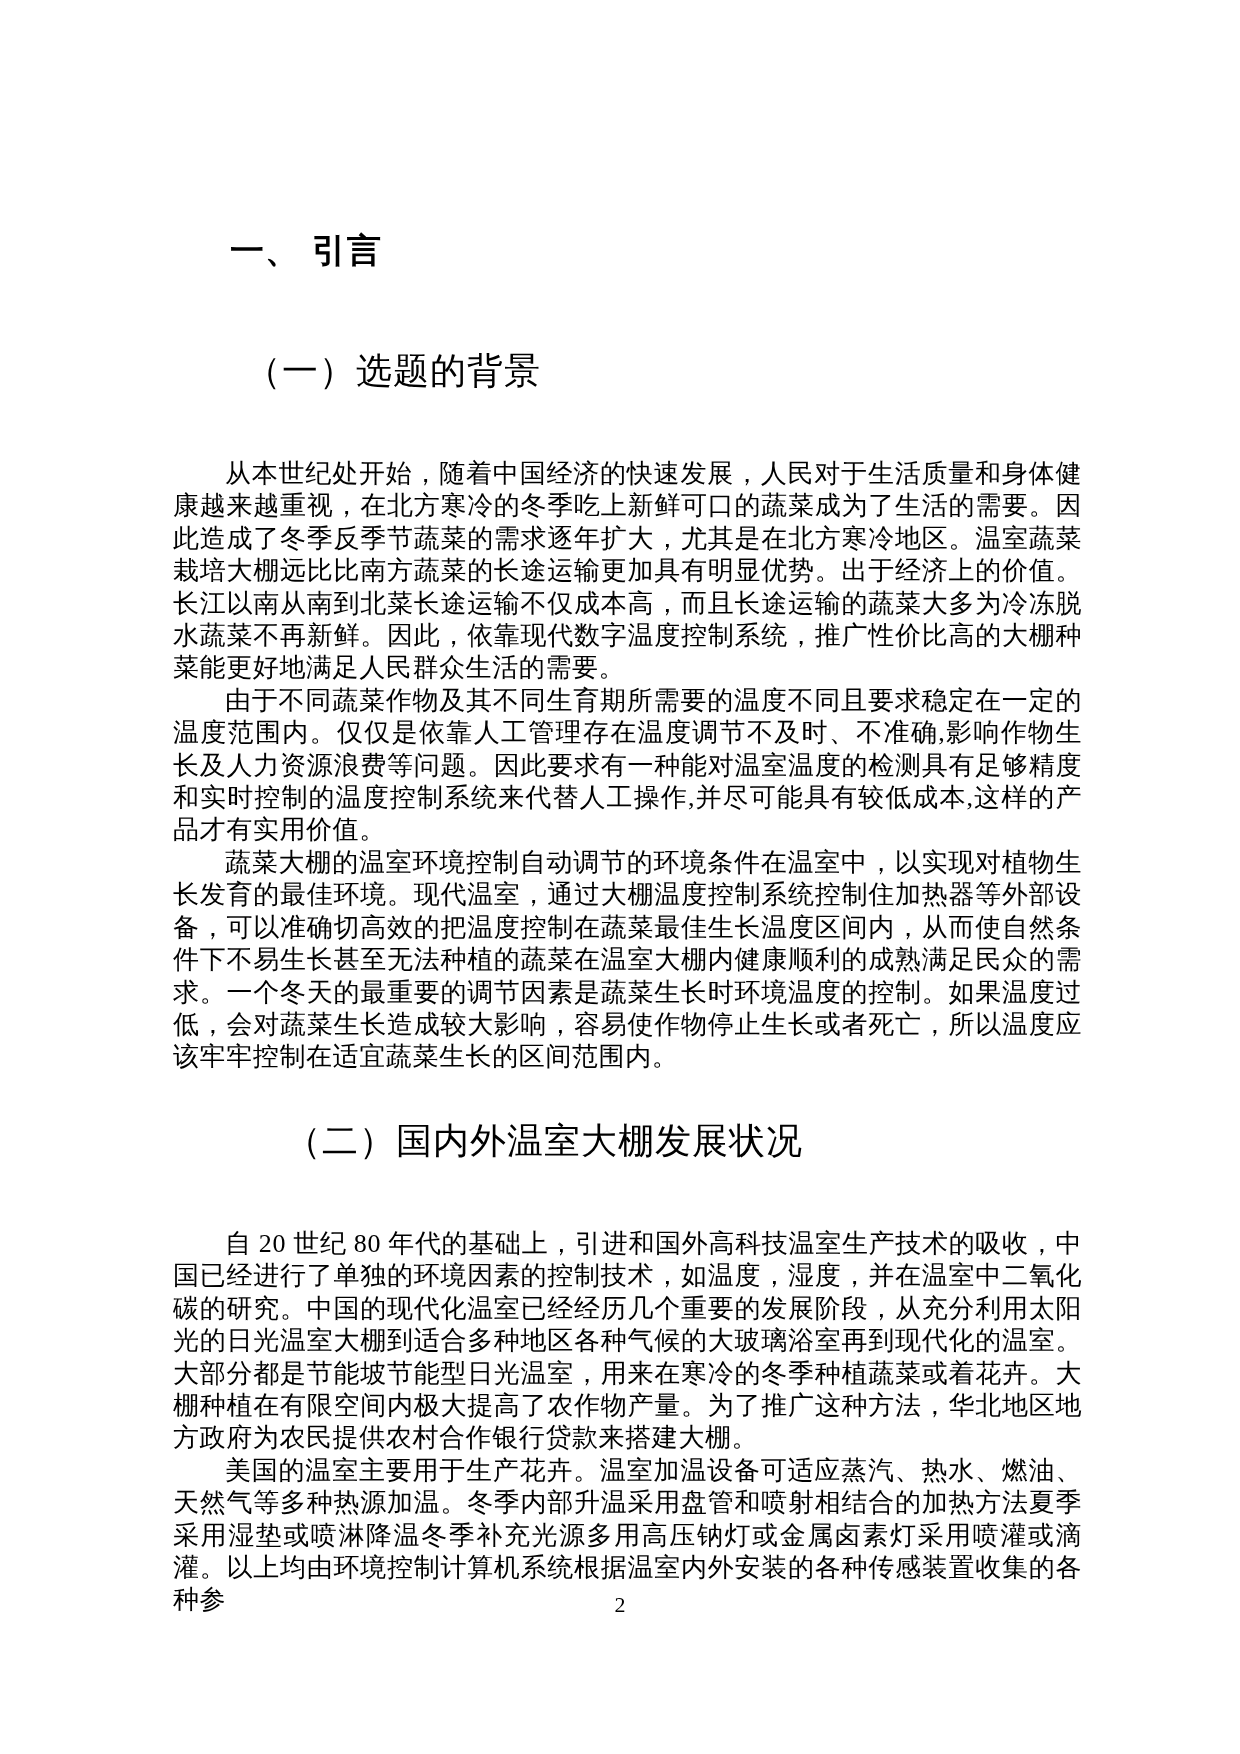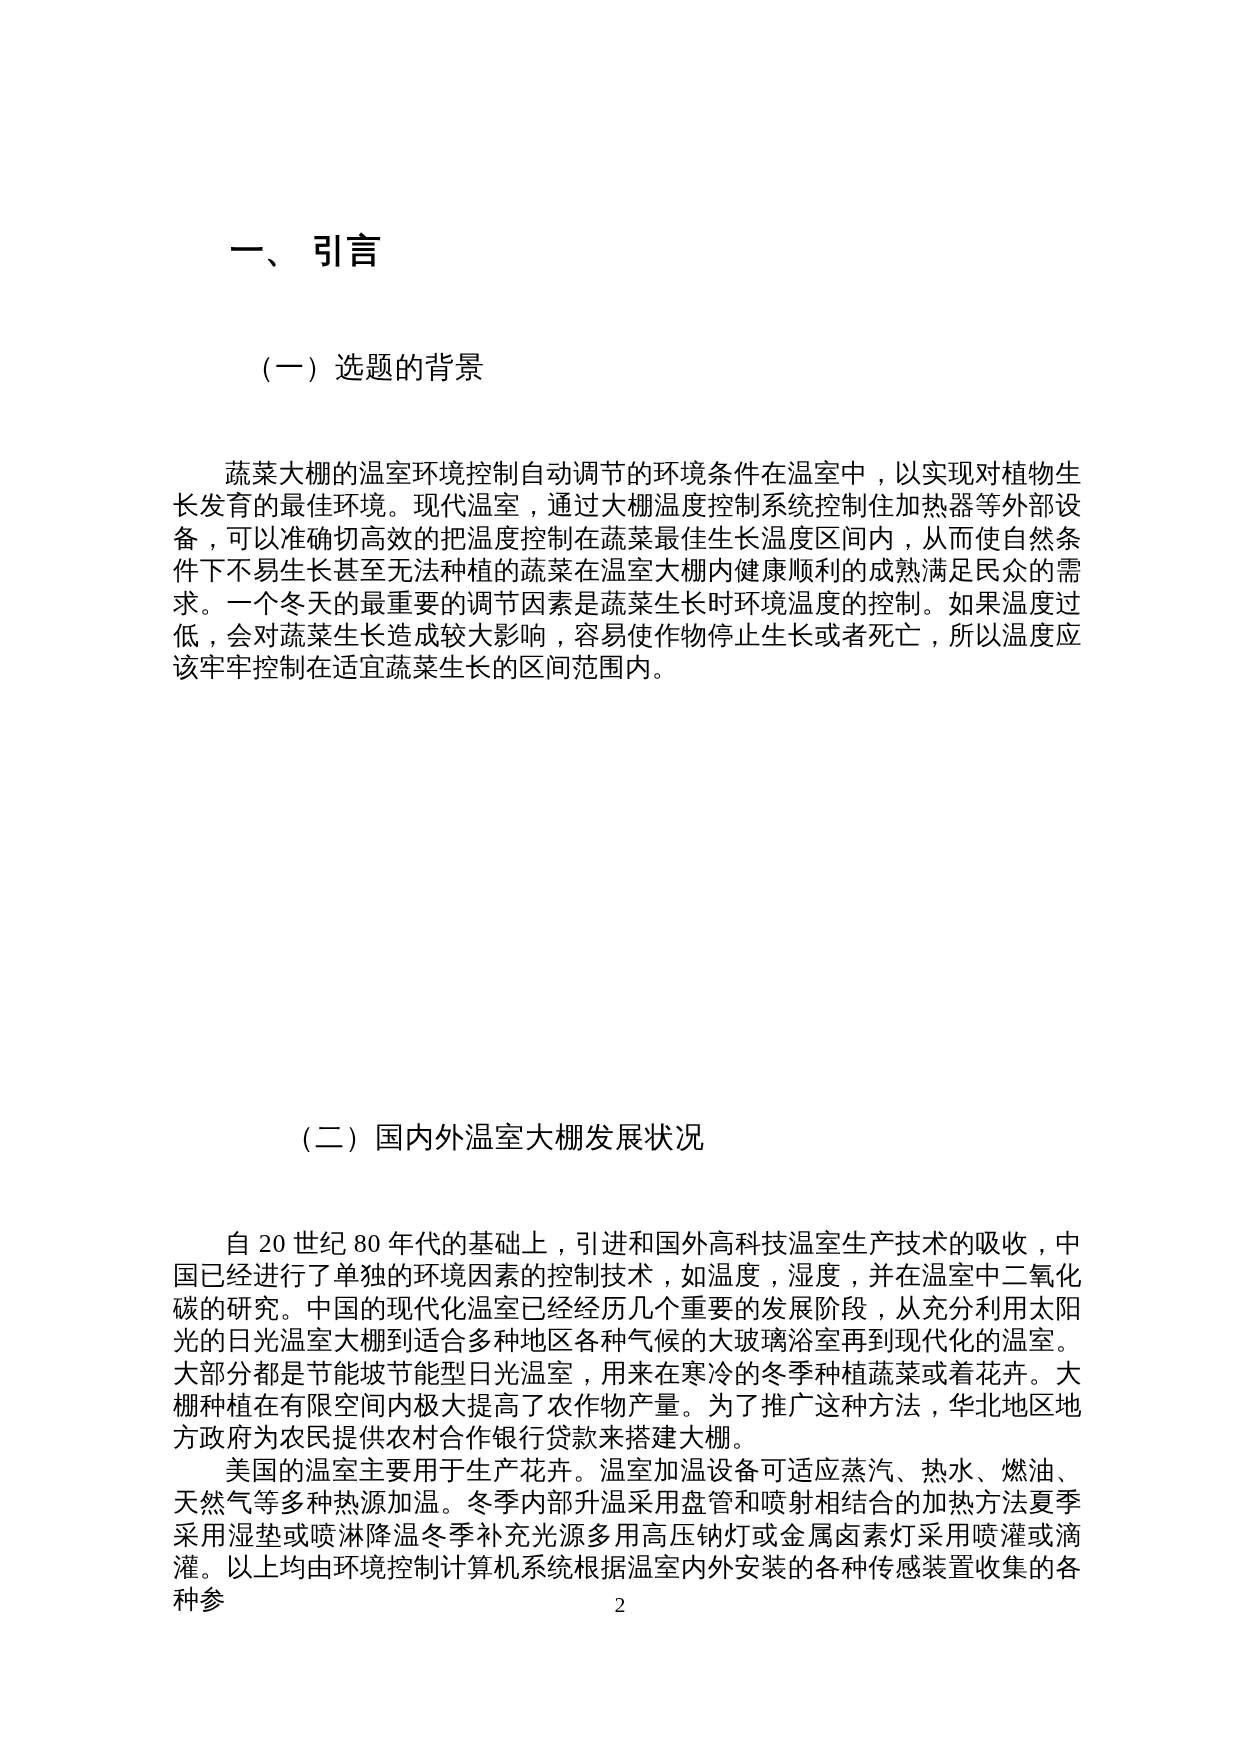--- a/index.html
+++ b/index.html
@@ -26,21 +26,21 @@
     font-weight: bold;
     letter-spacing: 1px;
     white-space: nowrap;
   }
   .chapter-heading .chapter-title-text {
     margin-left: 12px;
   }
   .subsection-heading {
     position: absolute;
     margin: 0;
-    font-size: 29px;
+    font-size: 36px;
     line-height: 1.2;
     font-weight: 400;
     letter-spacing: 1px;
     white-space: nowrap;
   }
   .subsection-heading.first { top: 350px; left: 245px; }
   .subsection-heading.second { top: 1120px; left: 245px; margin-left: 40px; }
   .body-block {
     position: absolute;
     left: 173px;
@@ -70,20 +70,22 @@
 </head>
 <body>
 
 <div class="page">
 
   <h1 class="chapter-heading"><span class="chapter-number-text">一、</span><span class="chapter-title-text">引言</span></h1>
 
   <h2 class="subsection-heading first">（一）选题的背景</h2>
 
   <div class="body-block first">
+    <p>从本世纪处开始，随着中国经济的快速发展，人民对于生活质量和身体健康越来越重视，在北方寒冷的冬季吃上新鲜可口的蔬菜成为了生活的需要。因此造成了冬季反季节蔬菜的需求逐年扩大，尤其是在北方寒冷地区。温室蔬菜栽培大棚远比比南方蔬菜的长途运输更加具有明显优势。出于经济上的价值。长江以南从南到北菜长途运输不仅成本高，而且长途运输的蔬菜大多为冷冻脱水蔬菜不再新鲜。因此，依靠现代数字温度控制系统，推广性价比高的大棚种菜能更好地满足人民群众生活的需要。</p>
+    <p>由于不同蔬菜作物及其不同生育期所需要的温度不同且要求稳定在一定的温度范围内。仅仅是依靠人工管理存在温度调节不及时、不准确,影响作物生长及人力资源浪费等问题。因此要求有一种能对温室温度的检测具有足够精度和实时控制的温度控制系统来代替人工操作,并尽可能具有较低成本,这样的产品才有实用价值。</p>
     <p>蔬菜大棚的温室环境控制自动调节的环境条件在温室中，以实现对植物生长发育的最佳环境。现代温室，通过大棚温度控制系统控制住加热器等外部设备，可以准确切高效的把温度控制在蔬菜最佳生长温度区间内，从而使自然条件下不易生长甚至无法种植的蔬菜在温室大棚内健康顺利的成熟满足民众的需求。一个冬天的最重要的调节因素是蔬菜生长时环境温度的控制。如果温度过低，会对蔬菜生长造成较大影响，容易使作物停止生长或者死亡，所以温度应该牢牢控制在适宜蔬菜生长的区间范围内。</p>
   </div>
 
   <h2 class="subsection-heading second">（二）国内外温室大棚发展状况</h2>
 
   <div class="body-block second">
     <p>自 20 世纪 80 年代的基础上，引进和国外高科技温室生产技术的吸收，中国已经进行了单独的环境因素的控制技术，如温度，湿度，并在温室中二氧化碳的研究。中国的现代化温室已经经历几个重要的发展阶段，从充分利用太阳光的日光温室大棚到适合多种地区各种气候的大玻璃浴室再到现代化的温室。大部分都是节能坡节能型日光温室，用来在寒冷的冬季种植蔬菜或着花卉。大棚种植在有限空间内极大提高了农作物产量。为了推广这种方法，华北地区地方政府为农民提供农村合作银行贷款来搭建大棚。</p>
     <p>美国的温室主要用于生产花卉。温室加温设备可适应蒸汽、热水、燃油、天然气等多种热源加温。冬季内部升温采用盘管和喷射相结合的加热方法夏季采用湿垫或喷淋降温冬季补充光源多用高压钠灯或金属卤素灯采用喷灌或滴灌。以上均由环境控制计算机系统根据温室内外安装的各种传感装置收集的各种参</p>
   </div>
 

